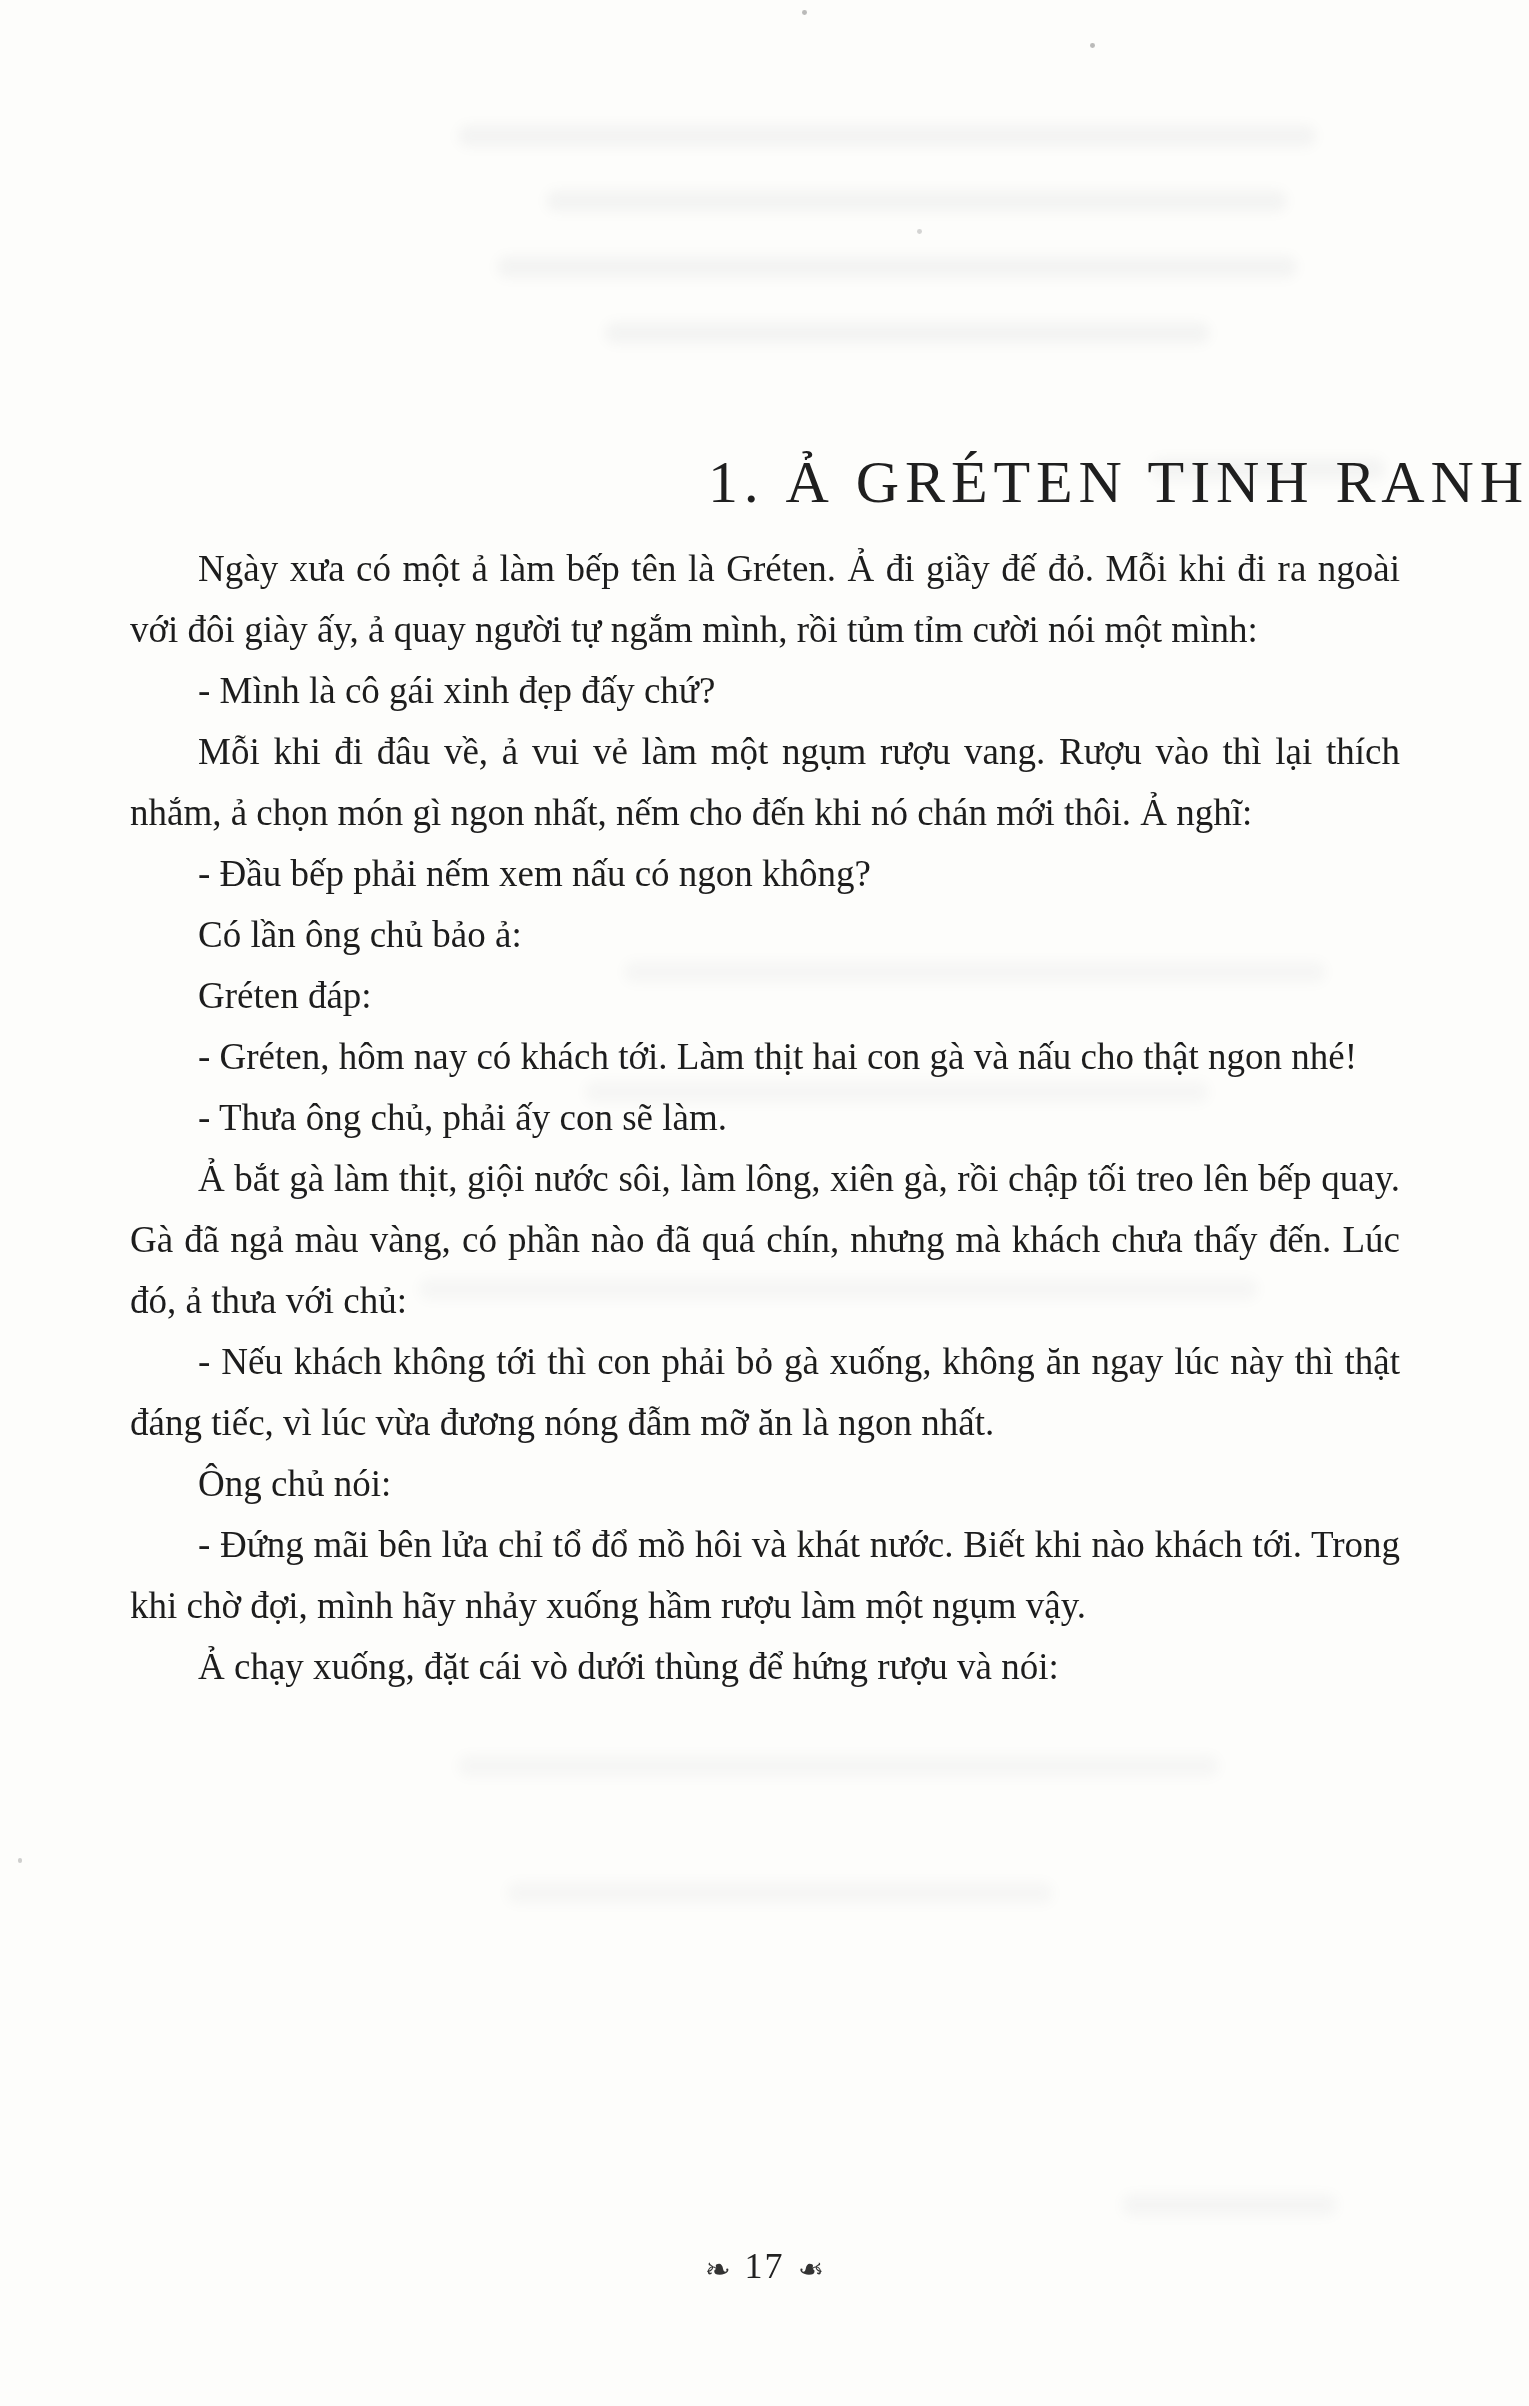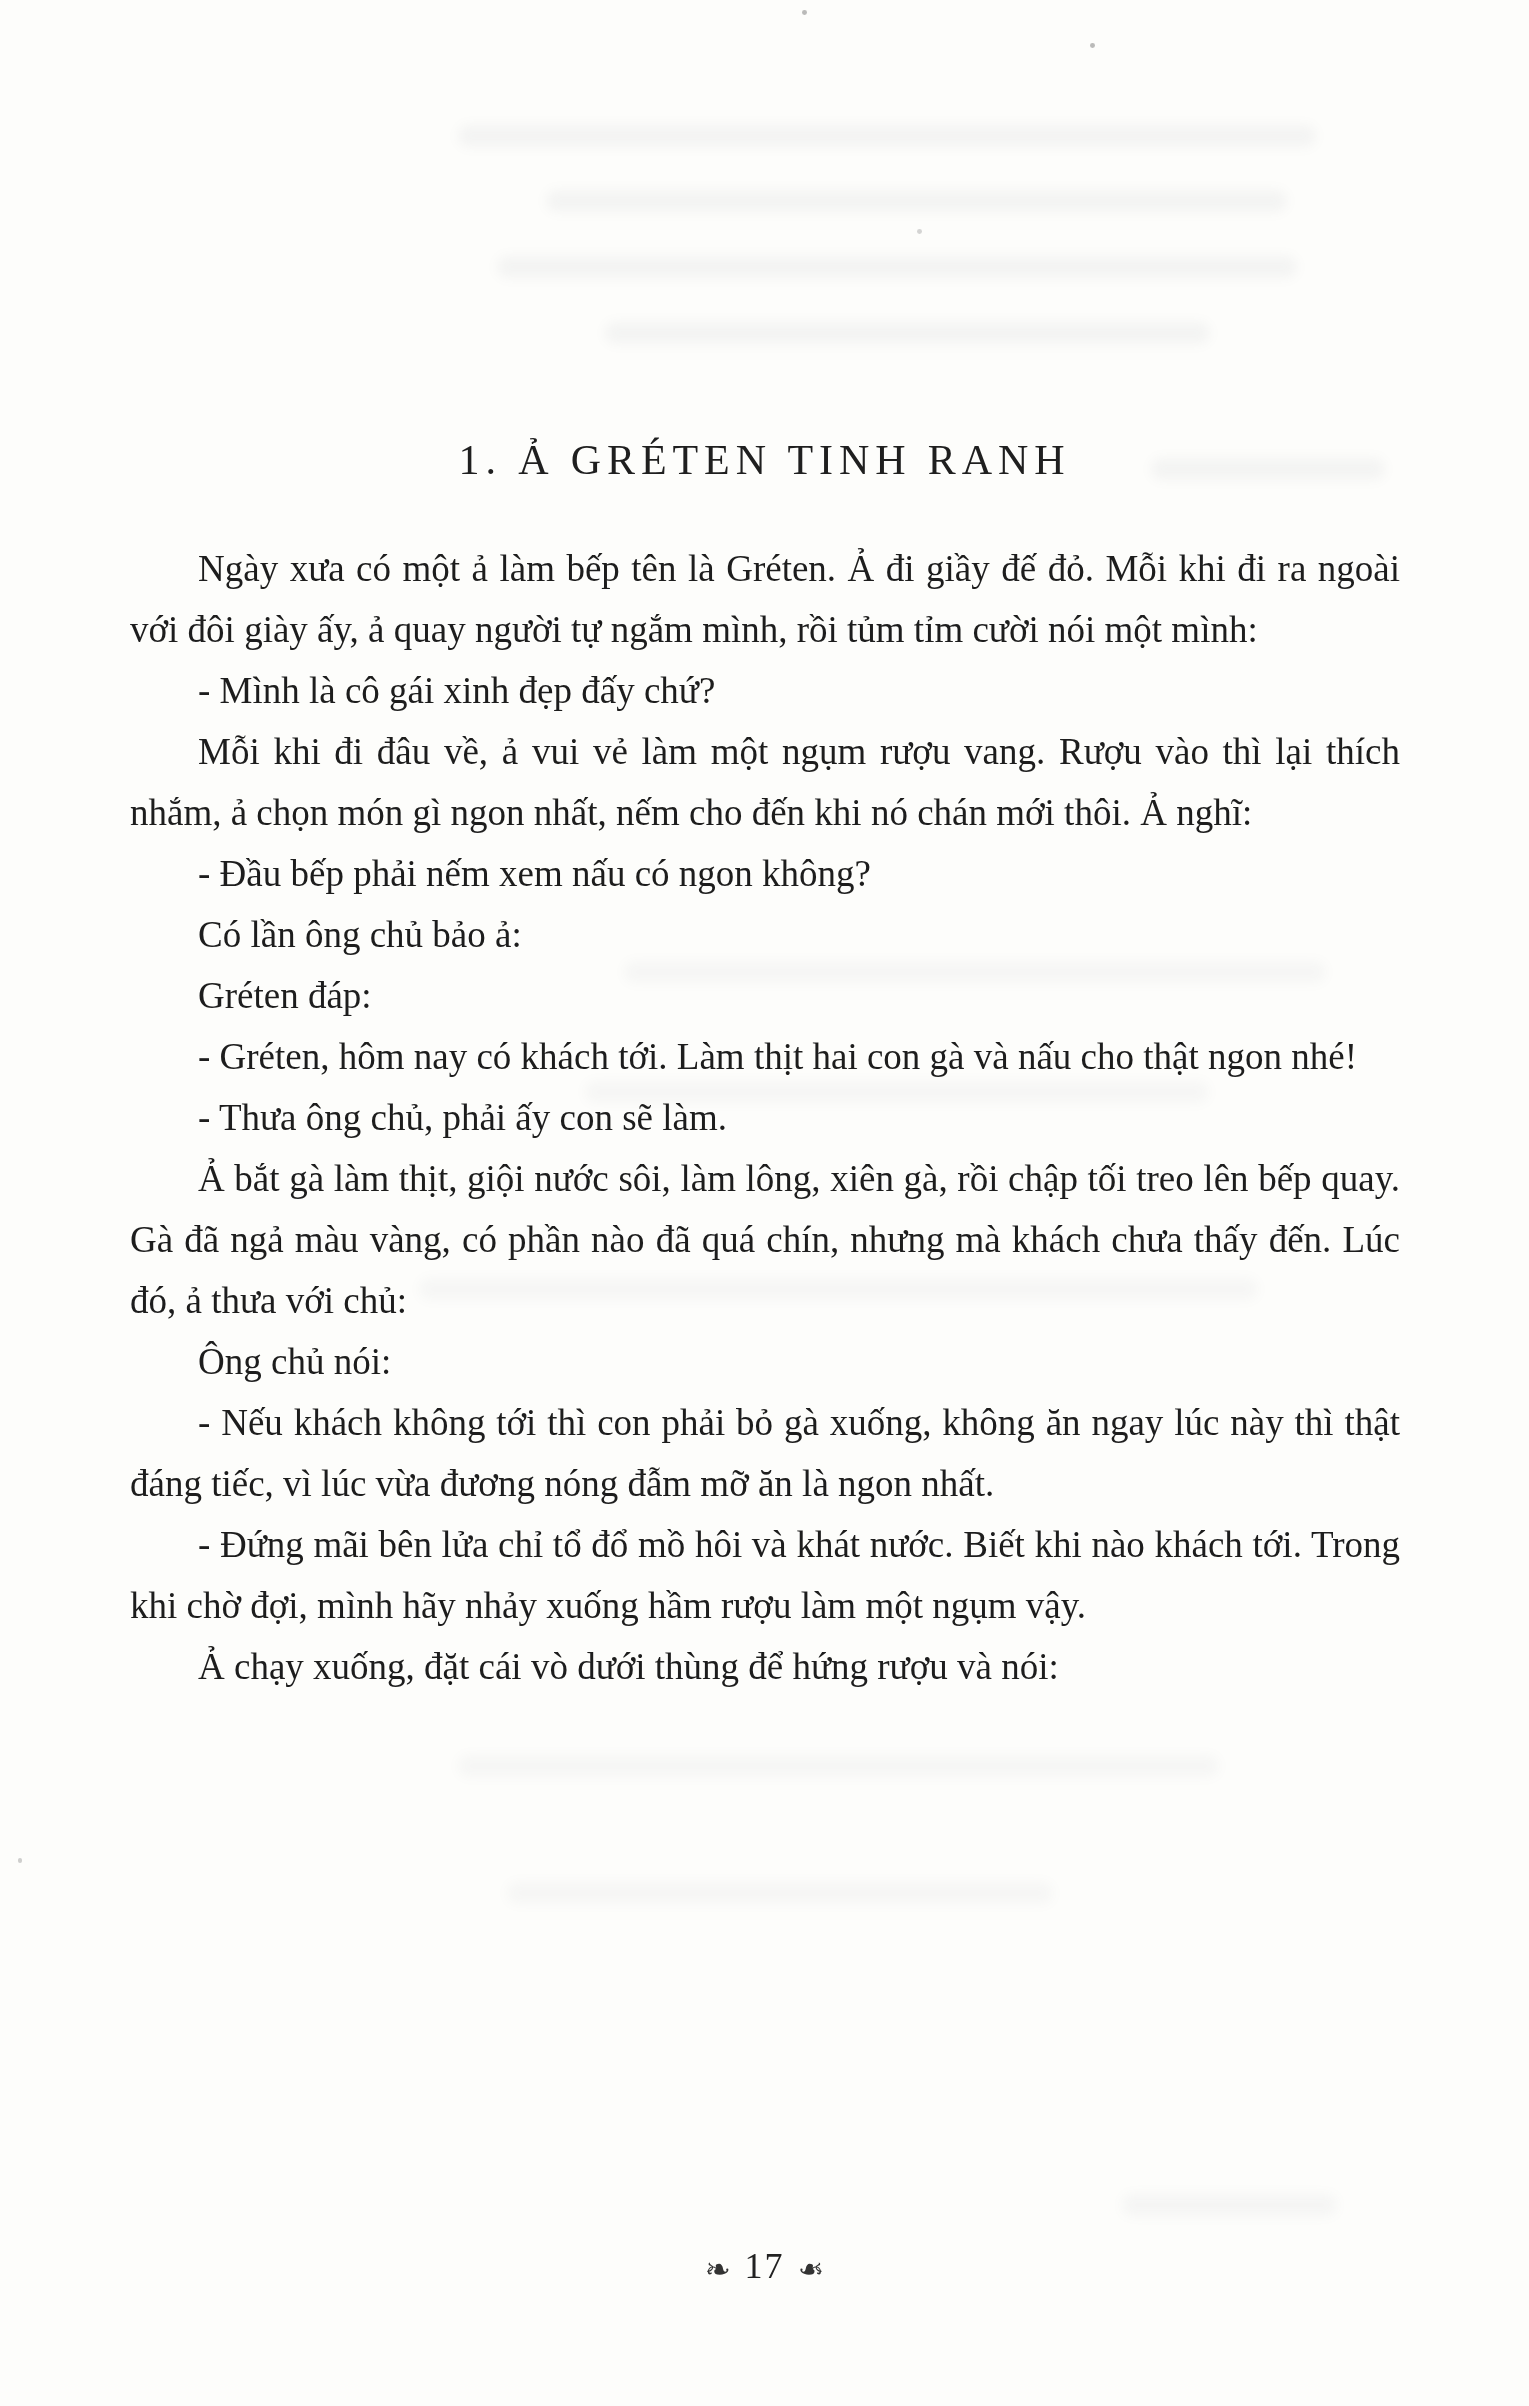--- a/index.html
+++ b/index.html
@@ -18,22 +18,22 @@
     color: #1c1c1c;
     overflow: hidden;
   }
 
   
   .chapter-title {
     position: absolute;
     top: 408px;
     left: 0;
     width: 100%;
-    text-align: center;
-    font-size: 42px;
+    text-align: right;
+    font-size: 60px;
     font-weight: 500;
     letter-spacing: 5.9px;
     color: #1f1f1f;
     white-space: nowrap;
   }
 
   
   .content {
     position: absolute;
     top: 538px;
@@ -136,22 +136,22 @@
   <div class="content">
     <p>Ngày xưa có một ả làm bếp tên là Gréten. Ả đi giầy đế đỏ. Mỗi khi đi ra ngoài với đôi giày ấy, ả quay người tự ngắm mình, rồi tủm tỉm cười nói một mình:</p>
     <p>- Mình là cô gái xinh đẹp đấy chứ?</p>
     <p>Mỗi khi đi đâu về, ả vui vẻ làm một ngụm rượu vang. Rượu vào thì lại thích nhắm, ả chọn món gì ngon nhất, nếm cho đến khi nó chán mới thôi. Ả nghĩ:</p>
     <p>- Đầu bếp phải nếm xem nấu có ngon không?</p>
     <p>Có lần ông chủ bảo ả:</p>
     <p>Gréten đáp:</p>
     <p>- Gréten, hôm nay có khách tới. Làm thịt hai con gà và nấu cho thật ngon nhé!</p>
     <p>- Thưa ông chủ, phải ấy con sẽ làm.</p>
     <p>Ả bắt gà làm thịt, giội nước sôi, làm lông, xiên gà, rồi chập tối treo lên bếp quay. Gà đã ngả màu vàng, có phần nào đã quá chín, nhưng mà khách chưa thấy đến. Lúc đó, ả thưa với chủ:</p>
+    <p>- Nếu khách không tới thì con phải bỏ gà xuống, không ăn ngay lúc này thì thật đáng tiếc, vì lúc vừa đương nóng đẫm mỡ ăn là ngon nhất.</p>
     <p>Ông chủ nói:</p>
-    <p>- Nếu khách không tới thì con phải bỏ gà xuống, không ăn ngay lúc này thì thật đáng tiếc, vì lúc vừa đương nóng đẫm mỡ ăn là ngon nhất.</p>
     <p>- Đứng mãi bên lửa chỉ tổ đổ mồ hôi và khát nước. Biết khi nào khách tới. Trong khi chờ đợi, mình hãy nhảy xuống hầm rượu làm một ngụm vậy.</p>
     <p>Ả chạy xuống, đặt cái vò dưới thùng để hứng rượu và nói:</p>
   </div>
 
   <div class="footer">
     <span class="ornament">❧</span><span class="page-number">17</span><span class="ornament mirrored">❧</span>
   </div>
 
 </div>
 

